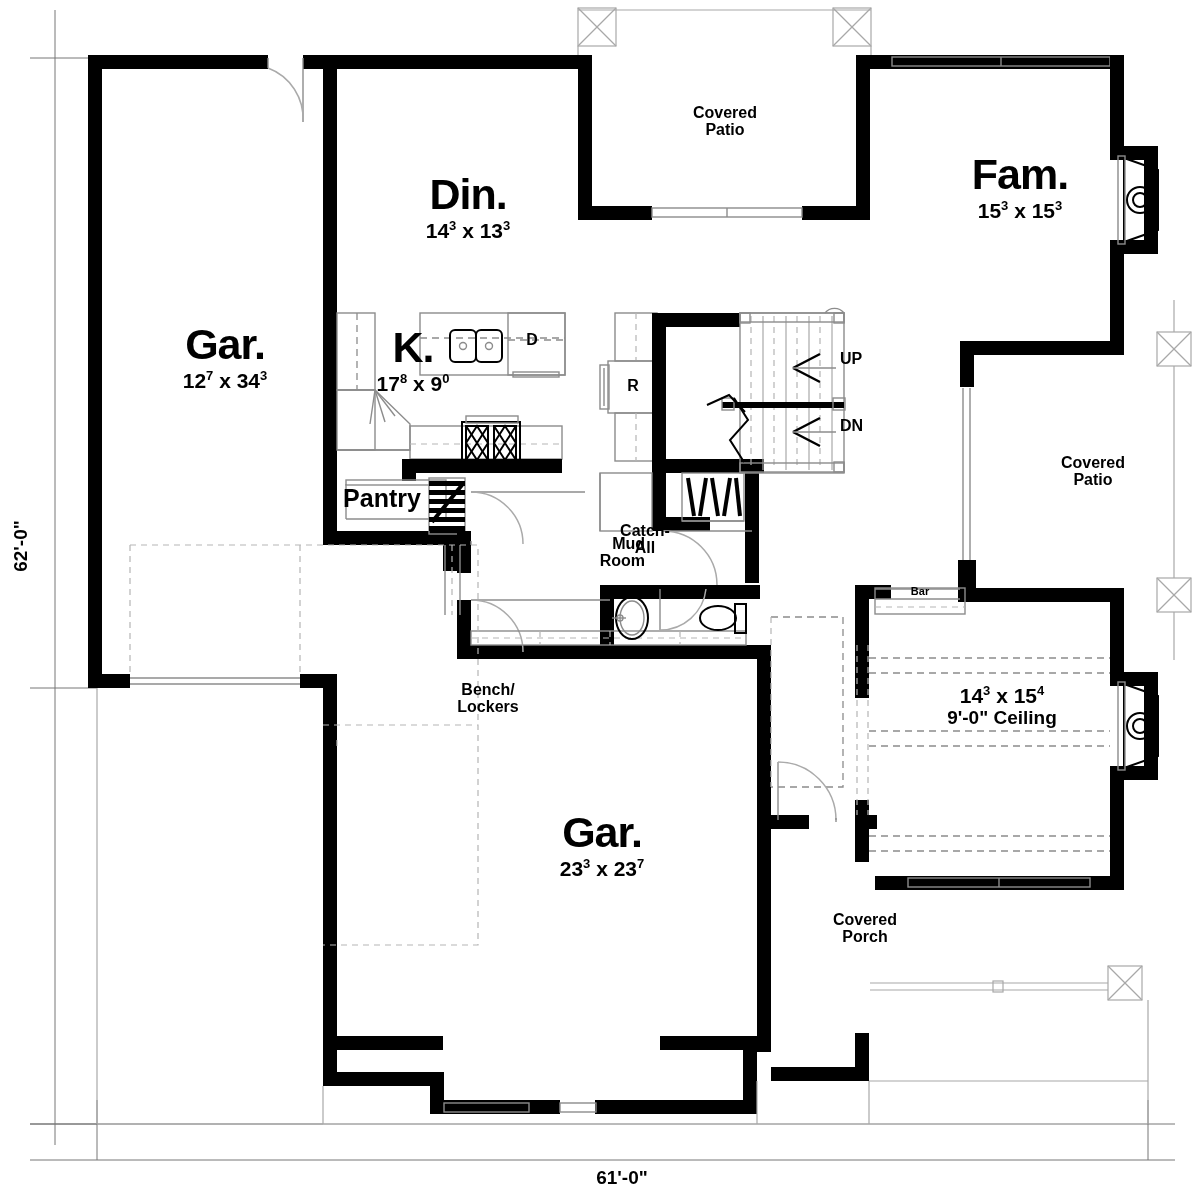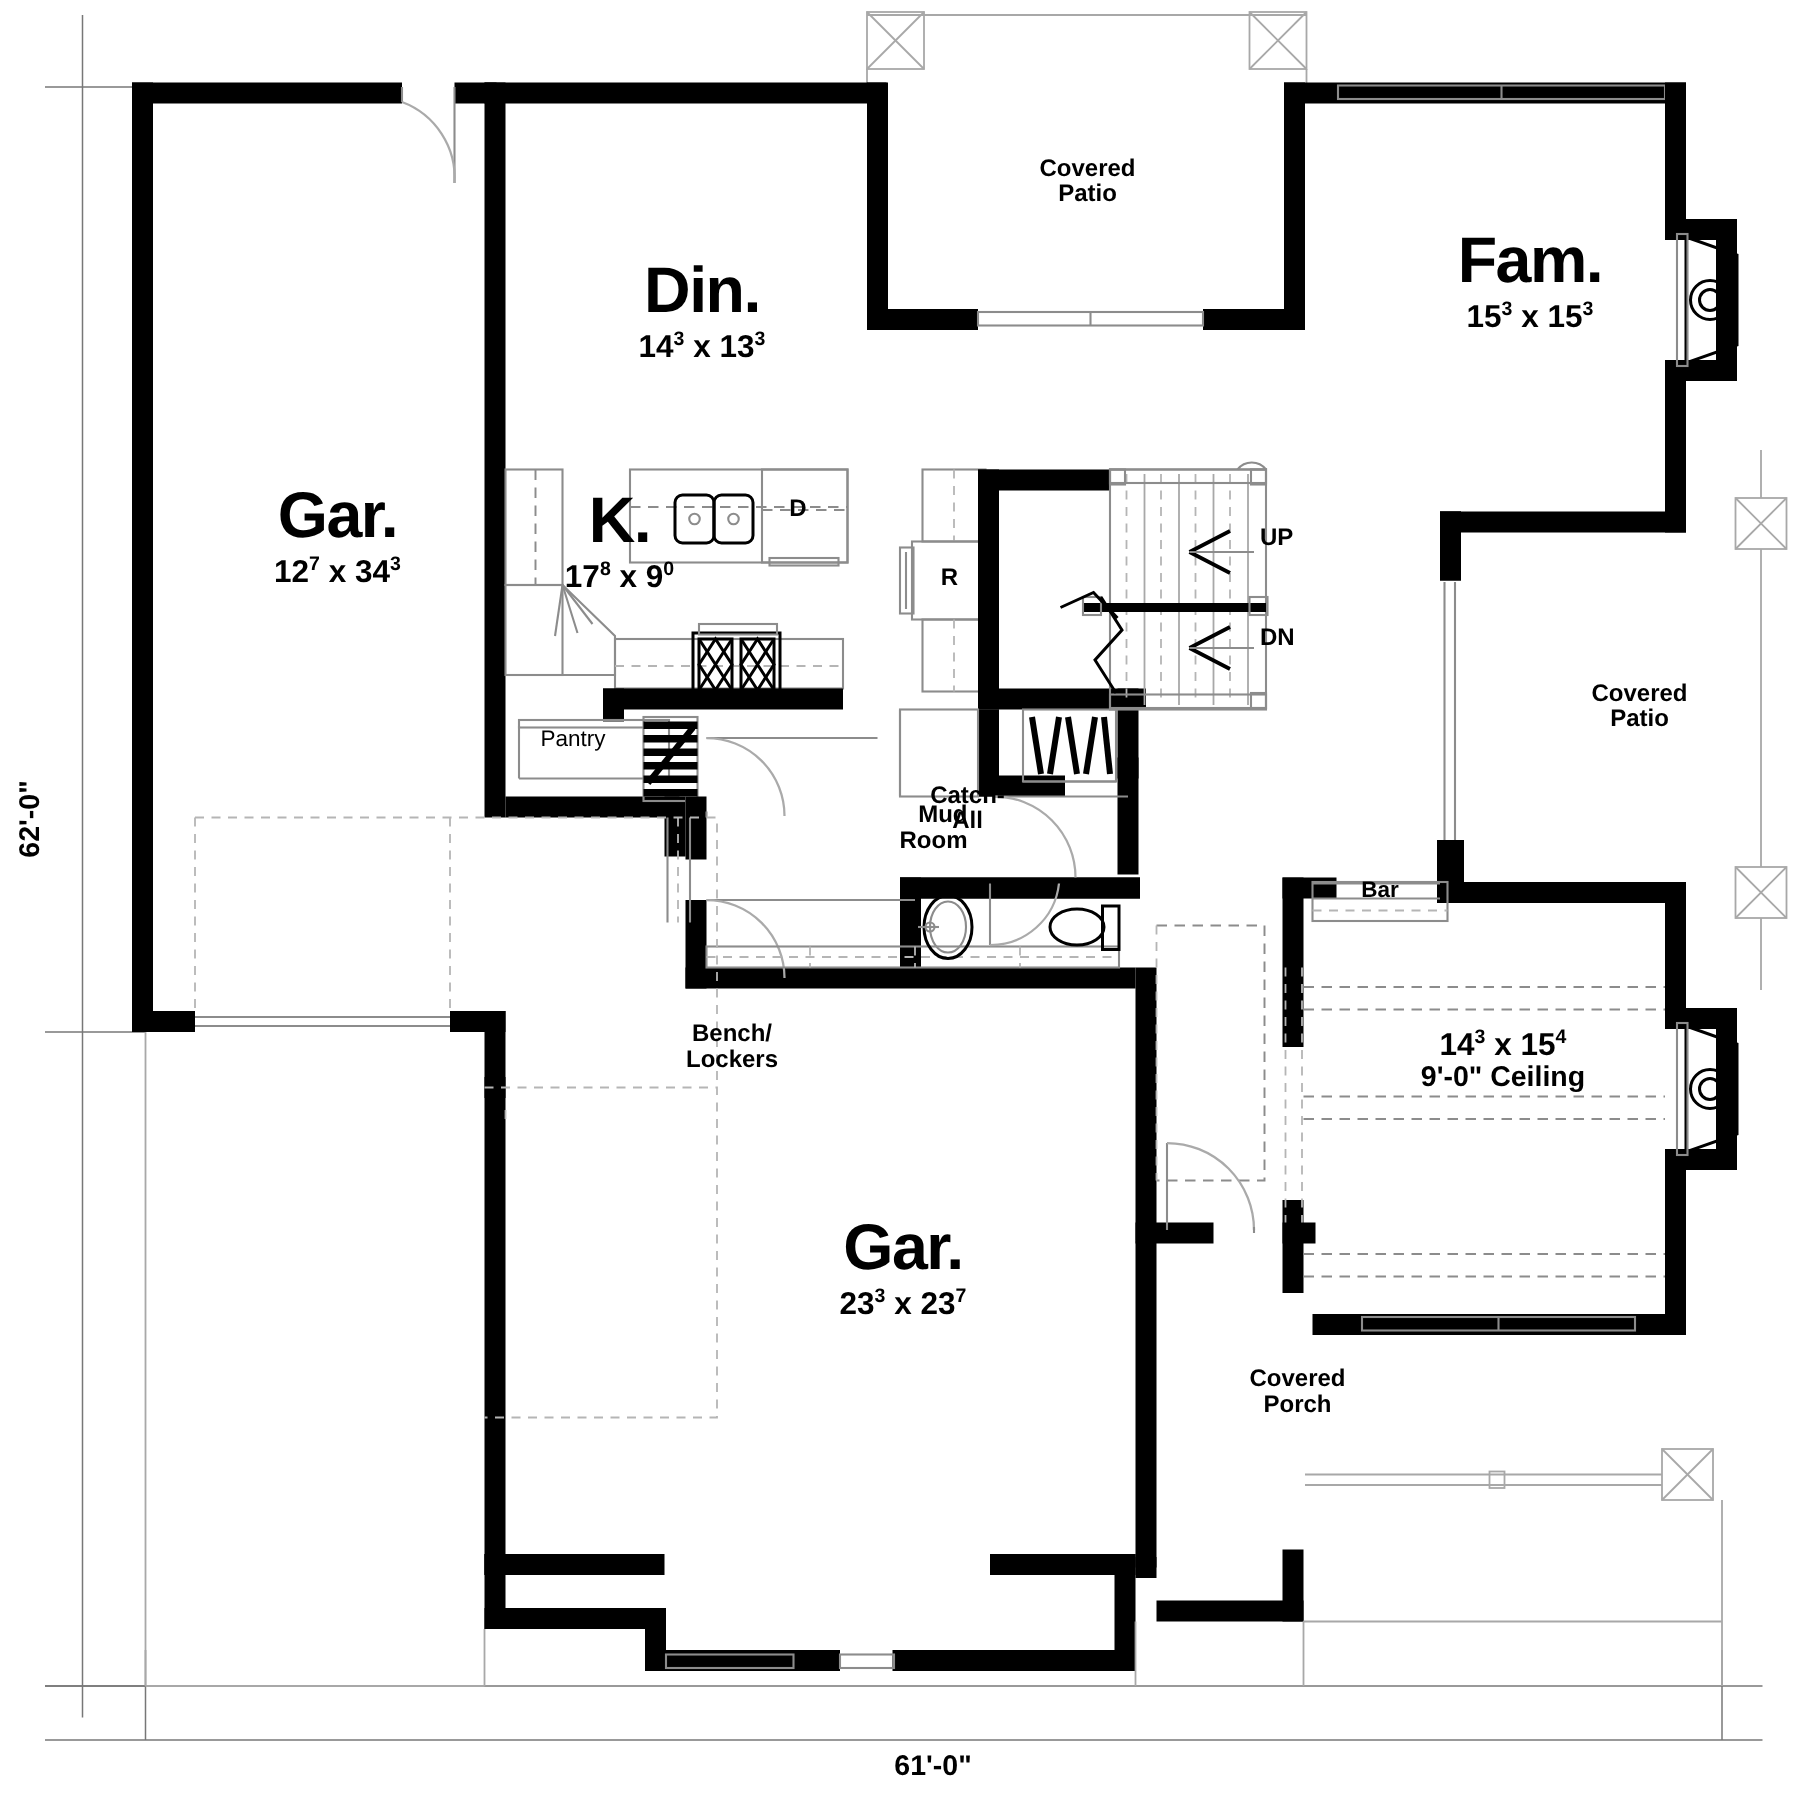--- a/index.html
+++ b/index.html
@@ -6,22 +6,22 @@
   html,body{margin:0;padding:0;background:#ffffff;}
   body{font-family:"Liberation Sans","DejaVu Sans",sans-serif;}
   #plan{position:relative;width:1196px;height:1201px;background:#fff;overflow:hidden;}
   #plan svg{position:absolute;left:0;top:0;}
   .lbl{position:absolute;text-align:center;color:#000;line-height:1.05;white-space:nowrap;}
   .room-name{font-weight:bold;}
   .big{font-size:43px;font-weight:bold;letter-spacing:-1px;}
   .dim{font-size:21px;font-weight:bold;}
   .sup{font-size:13px;vertical-align:super;font-weight:bold;}
   .med{font-size:16px;font-weight:bold;}
-  .sm{font-size:15px;font-weight:normal;}
-  .tiny{font-size:15px;font-weight:bold;}
+  .sm{font-size:25px;font-weight:bold;}
+  .tiny{font-size:11px;font-weight:bold;}
   .ceil{font-size:19px;font-weight:bold;}
   .dimline{font-size:19px;font-weight:bold;}
   .vdim{position:absolute;font-size:19px;font-weight:bold;transform:rotate(-90deg);transform-origin:center center;}
 </style>
 </head>
 <body>
 
 <div id="plan">
 
   <svg width="1196" height="1201" viewBox="0 0 1196 1201">

